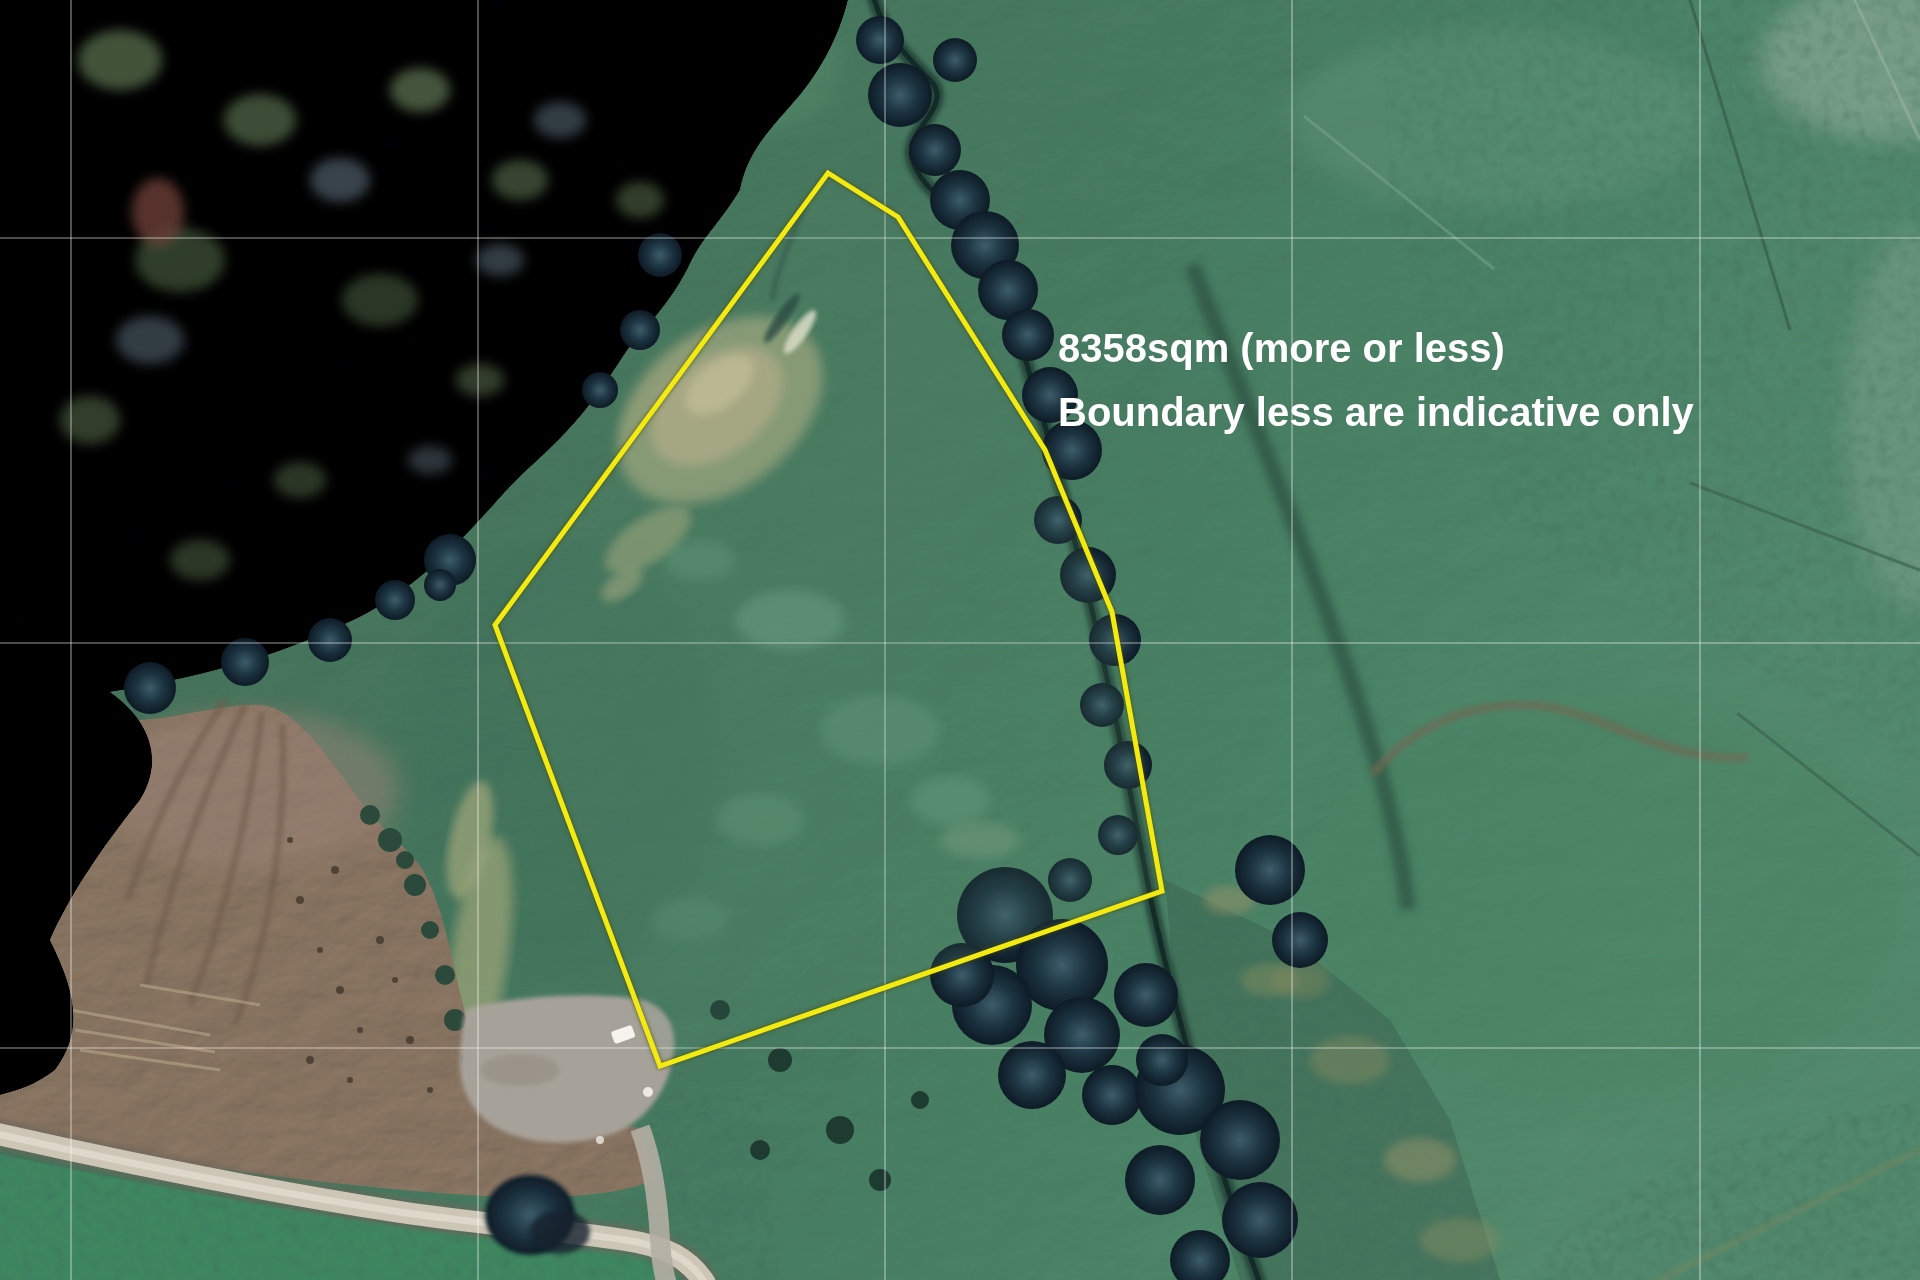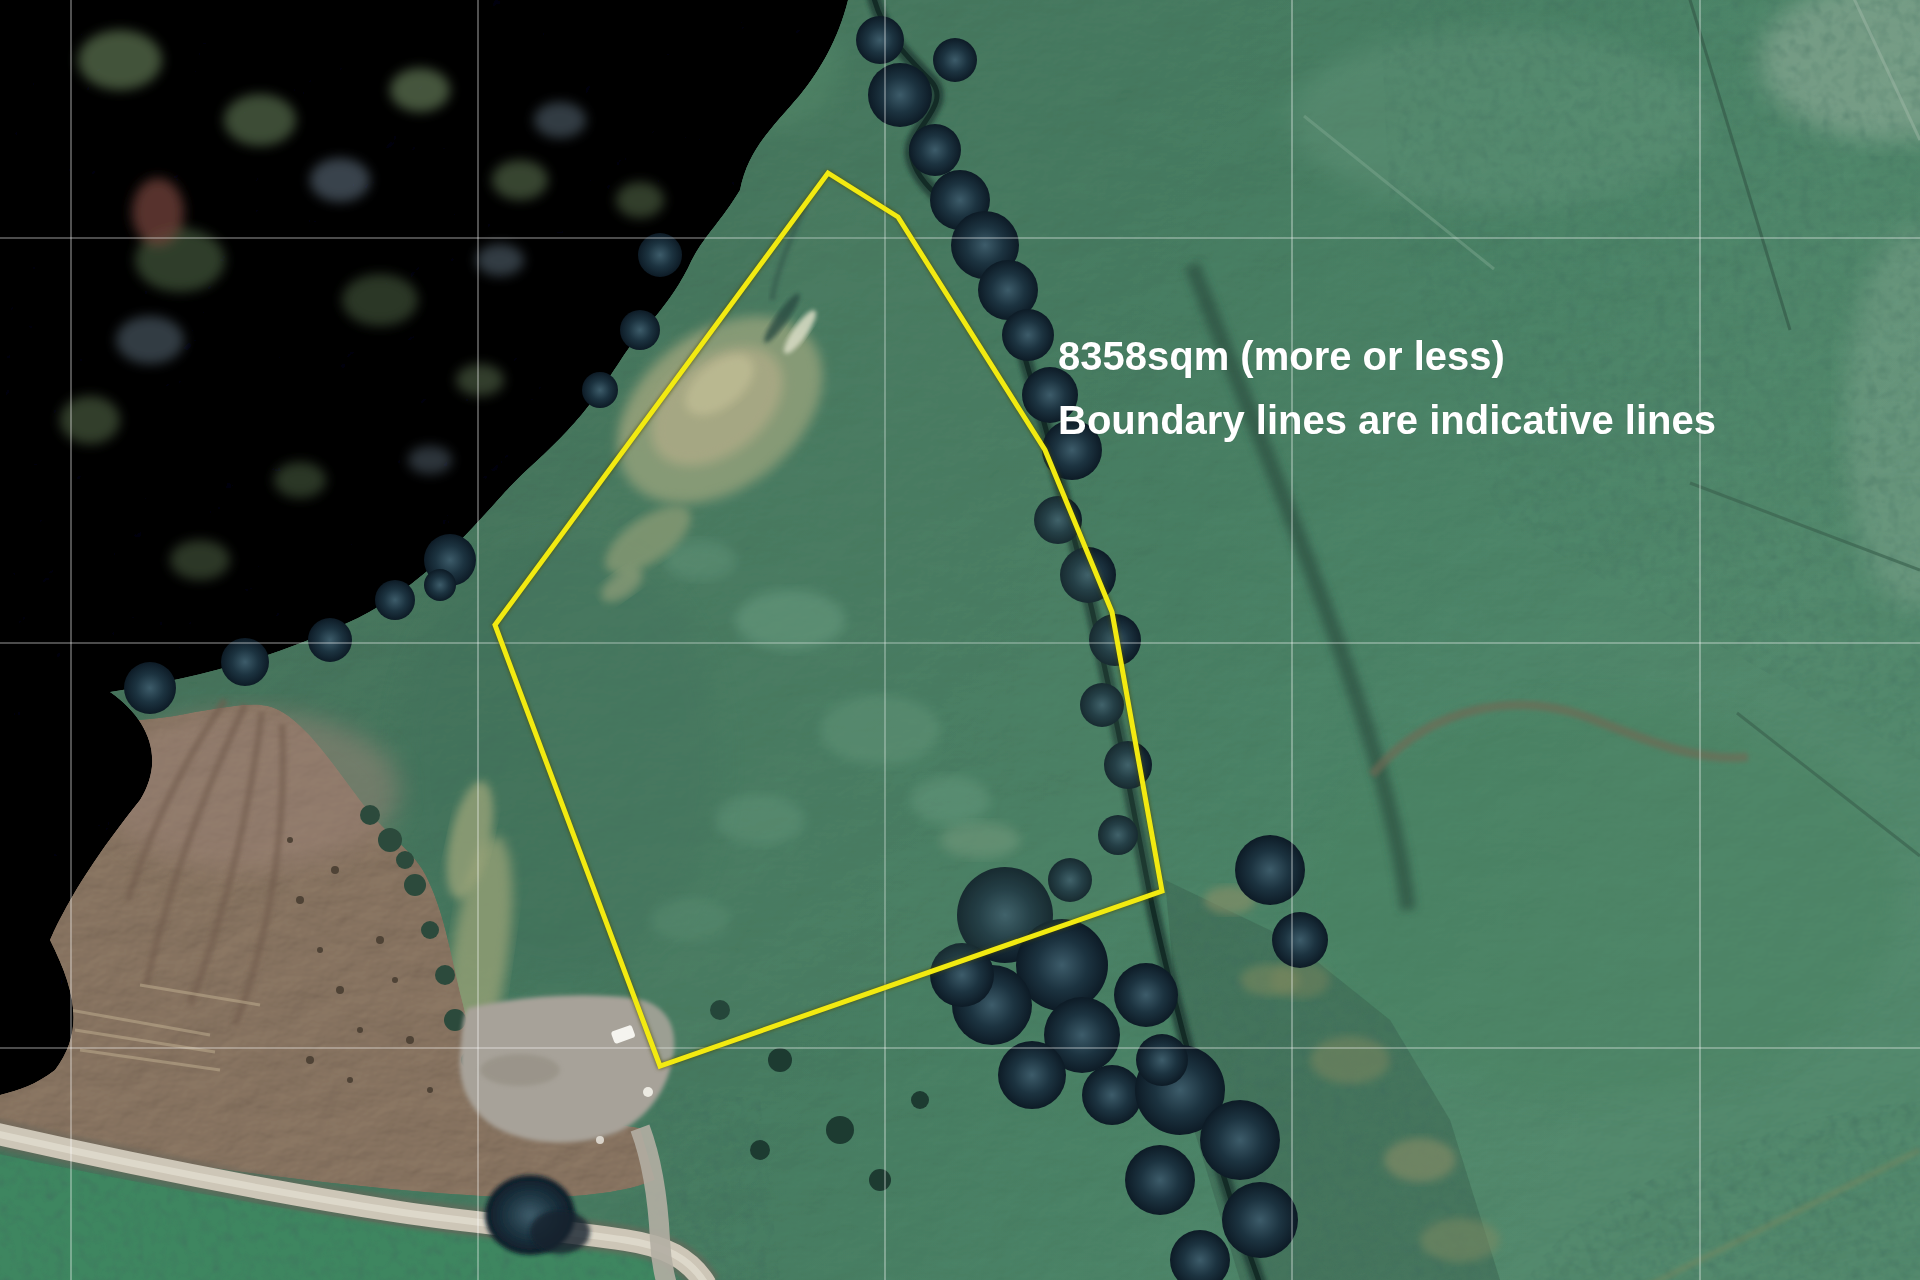--- a/index.html
+++ b/index.html
@@ -1,19 +1,19 @@
 <!DOCTYPE html>
 <html><head>
 <meta charset="utf-8">
 <style>
   html,body{margin:0;padding:0;background:#1a1f1d;}
   .stage{position:relative;width:1920px;height:1280px;overflow:hidden;
          font-family:"Liberation Sans","DejaVu Sans",sans-serif;}
   .stage svg{position:absolute;left:0;top:0;width:1920px;height:1280px;display:block;}
-  .annotation{position:absolute;left:1058px;top:324px;color:#fff;font-weight:bold;
+  .annotation{position:absolute;left:1058px;top:316px;color:#fff;font-weight:bold;
               font-size:40px;line-height:64px;letter-spacing:0px;white-space:nowrap;
               text-shadow:0 0 1px rgba(0,0,0,.25);}
   .gridline{stroke:rgba(255,255,255,.4);stroke-width:1.6;}
   #boundary-line{fill:none;stroke-width:5;stroke-linejoin:miter;
                  filter:drop-shadow(0 0 2px rgba(70,70,0,.85));}
 </style>
 </head>
 <body>
 
 <div class="stage">
@@ -308,15 +308,15 @@
       </g>
 
   <g>
     <polygon id="boundary-fill" opacity="0.14" points="828,173 898,217 1045,450 1112,612 1162,891 660,1066 495,625" fill="#5c9071"></polygon>
     <polygon id="boundary-line" points="828,173 898,217 1045,450 1112,612 1162,891 660,1066 495,625" stroke="#f2ea11" stroke-width="5"></polygon>
   </g>
 </svg>
 
 <div class="annotation" style="color: rgb(255, 255, 255);">
   <div>8358sqm (more or less)</div>
-  <div>Boundary lines are indicative lines</div>
+  <div>Boundary less are indicative only</div>
 </div>
 </div>
 
 </body></html>

